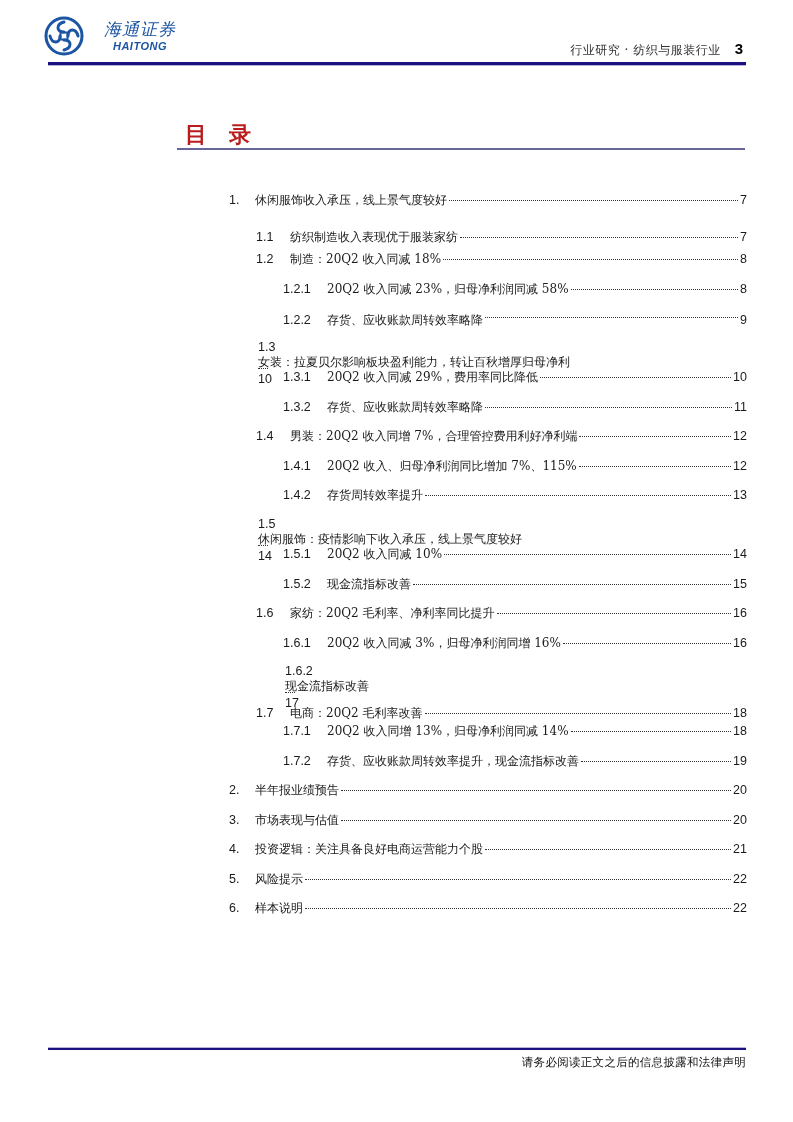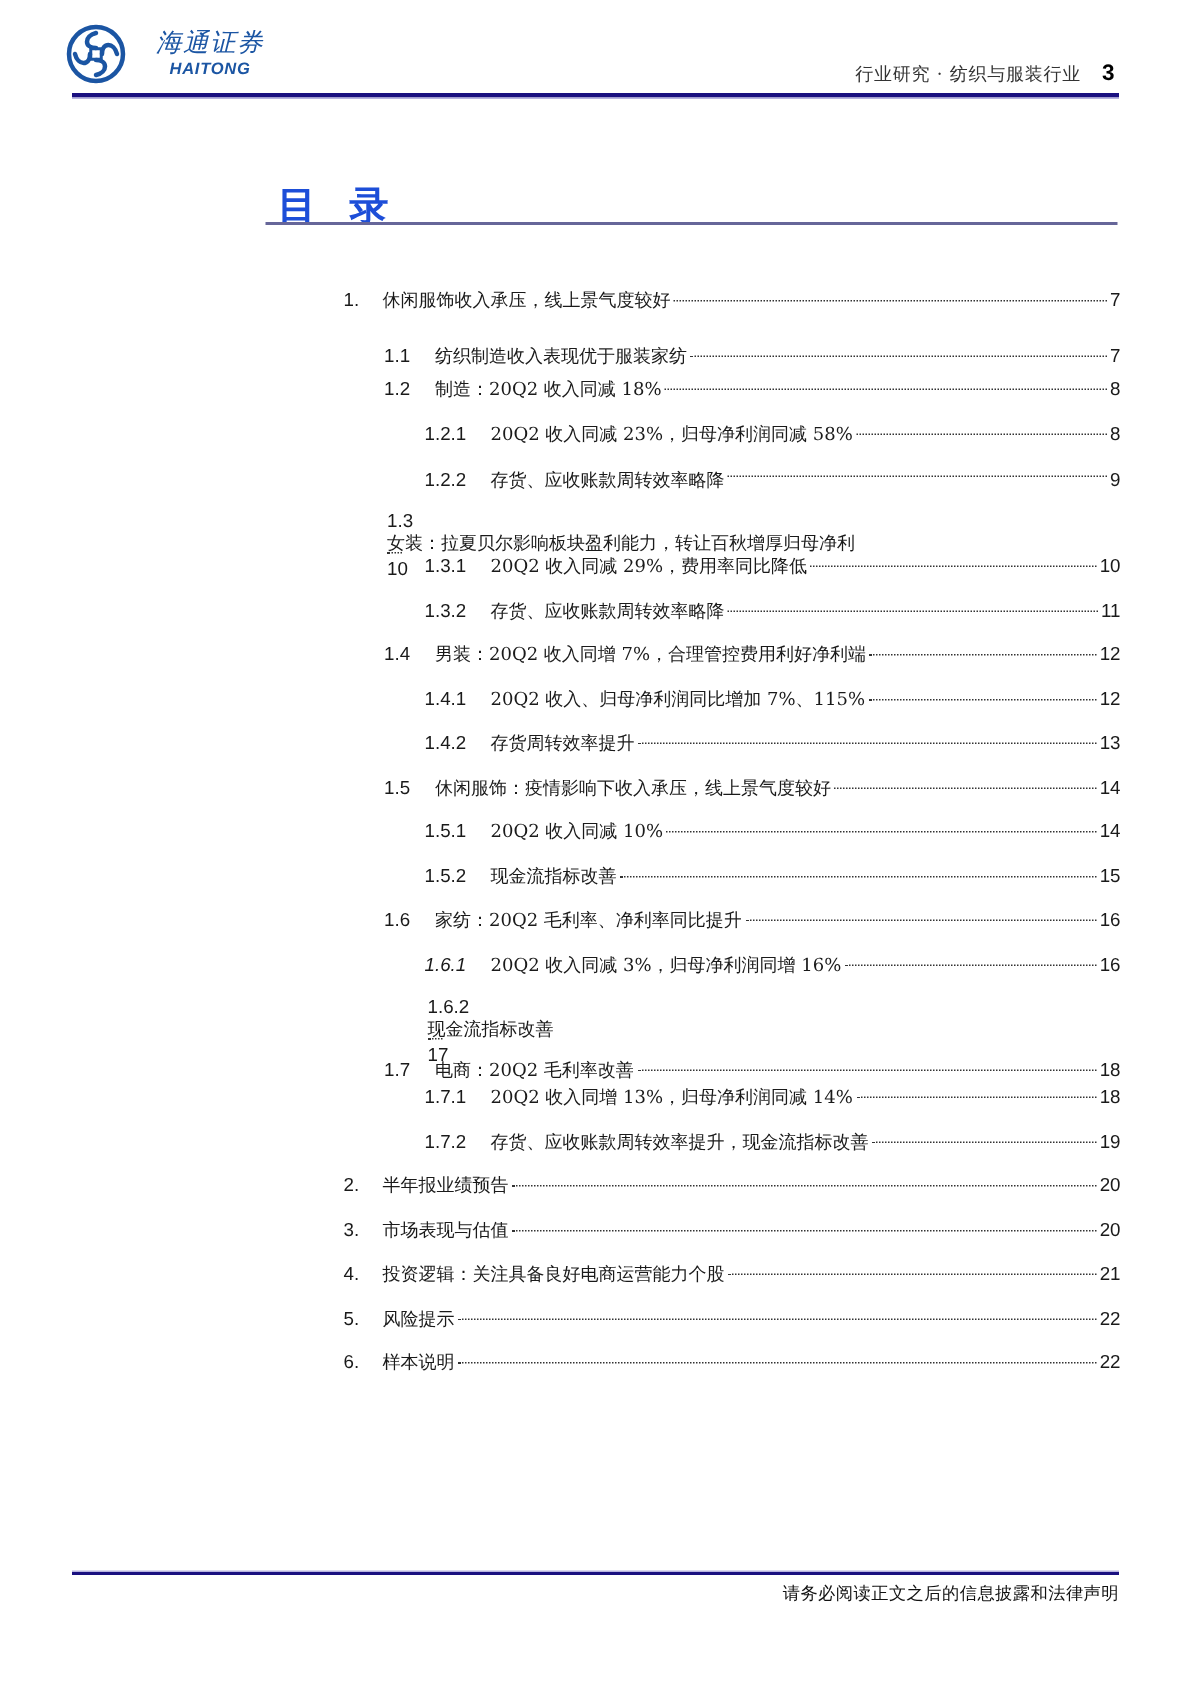--- a/index.html
+++ b/index.html
@@ -13,21 +13,21 @@
   .logo-en { font-family: "Liberation Sans", sans-serif; font-weight: bold; font-size: 11px; color: #1b55a3; margin-top: 3px; letter-spacing: 0.5px; font-style: italic; }
 
   .header-right { position: absolute; right: 50px; top: 40px; display: flex; align-items: baseline; }
   .header-section { font-family: "DejaVu Serif", serif; font-size: 12px; color: #333; letter-spacing: 0.5px; }
   .header-page { font-family: "Liberation Sans", sans-serif; font-weight: bold; font-size: 15px; margin-left: 14px; color: #000; }
 
   .rule-top { position: absolute; left: 48px; top: 62px; width: 698px; height: 3px; background: #1a1080; }
   .rule-top::after { content: ""; position: absolute; left: 0; top: 3px; width: 100%; height: 1px; background: #b8b4e0; }
 
   .toc-title { position: absolute; left: 185px; top: 120px; font-family: "DejaVu Sans", sans-serif; font-weight: bold;
-               font-size: 26px; color: #1d4ed8; letter-spacing: 22px; }
+               font-size: 22px; color: #b91c1c; letter-spacing: 22px; }
   .toc-title-rule { position: absolute; left: 177px; top: 148px; width: 568px; height: 2px; background: #666699; }
 
   .toc { position: absolute; left: 0; top: 192px; width: 793px; }
   .toc-row { position: absolute; left: 0; height: 20px; display: flex; align-items: baseline;
              font-size: 12.5px; color: #1a1a1a; }
   .toc-num { font-family: "Liberation Sans", sans-serif; font-size: 12.5px; display: inline-block; }
   .toc-text { font-family: "DejaVu Serif", serif; font-size: 12px; white-space: nowrap; }
   .toc-dots { flex: 1; border-bottom: 1px dotted #333; margin: 0 2px; transform: translateY(-3px); min-width: 10px; }
   .toc-page { font-family: "Liberation Sans", sans-serif; font-size: 12.5px; }
 
@@ -120,21 +120,21 @@
       <span class="toc-text">20Q2 收入、归母净利润同比增加 7%、115%</span>
       <span class="toc-dots"></span>
       <span class="toc-page">12</span>
     </div>
     <div class="toc-row" style="top: 295px; left: 283px; width: 464px;">
       <span class="toc-num" style="width: 44px;">1.4.2</span>
       <span class="toc-text">存货周转效率提升</span>
       <span class="toc-dots"></span>
       <span class="toc-page">13</span>
     </div>
-    <div class="toc-row" style="top: 324.5px; left: 256px; width: 491px;">
+    <div class="toc-row" style="top: 324.5px; left: 256px; width: 491px; flex-direction: column;">
       <span class="toc-num" style="width: 34px;">1.5</span>
       <span class="toc-text">休闲服饰：疫情影响下收入承压，线上景气度较好</span>
       <span class="toc-dots"></span>
       <span class="toc-page">14</span>
     </div>
     <div class="toc-row" style="top: 354px; left: 283px; width: 464px;">
       <span class="toc-num" style="width: 44px;">1.5.1</span>
       <span class="toc-text">20Q2 收入同减 10%</span>
       <span class="toc-dots"></span>
       <span class="toc-page">14</span>
@@ -145,21 +145,21 @@
       <span class="toc-dots"></span>
       <span class="toc-page">15</span>
     </div>
     <div class="toc-row" style="top: 413px; left: 256px; width: 491px;">
       <span class="toc-num" style="width: 34px;">1.6</span>
       <span class="toc-text">家纺：20Q2 毛利率、净利率同比提升</span>
       <span class="toc-dots"></span>
       <span class="toc-page">16</span>
     </div>
     <div class="toc-row" style="top: 442.5px; left: 283px; width: 464px;">
-      <span class="toc-num" style="width: 44px; font-style: italic;">1.6.1</span>
+      <span class="toc-num" style="width: 44px;">1.6.1</span>
       <span class="toc-text">20Q2 收入同减 3%，归母净利润同增 16%</span>
       <span class="toc-dots"></span>
       <span class="toc-page">16</span>
     </div>
     <div class="toc-row" style="top: 472px; left: 283px; width: 464px; flex-direction: column;">
       <span class="toc-num" style="width: 44px;">1.6.2</span>
       <span class="toc-text">现金流指标改善</span>
       <span class="toc-dots"></span>
       <span class="toc-page">17</span>
     </div>

